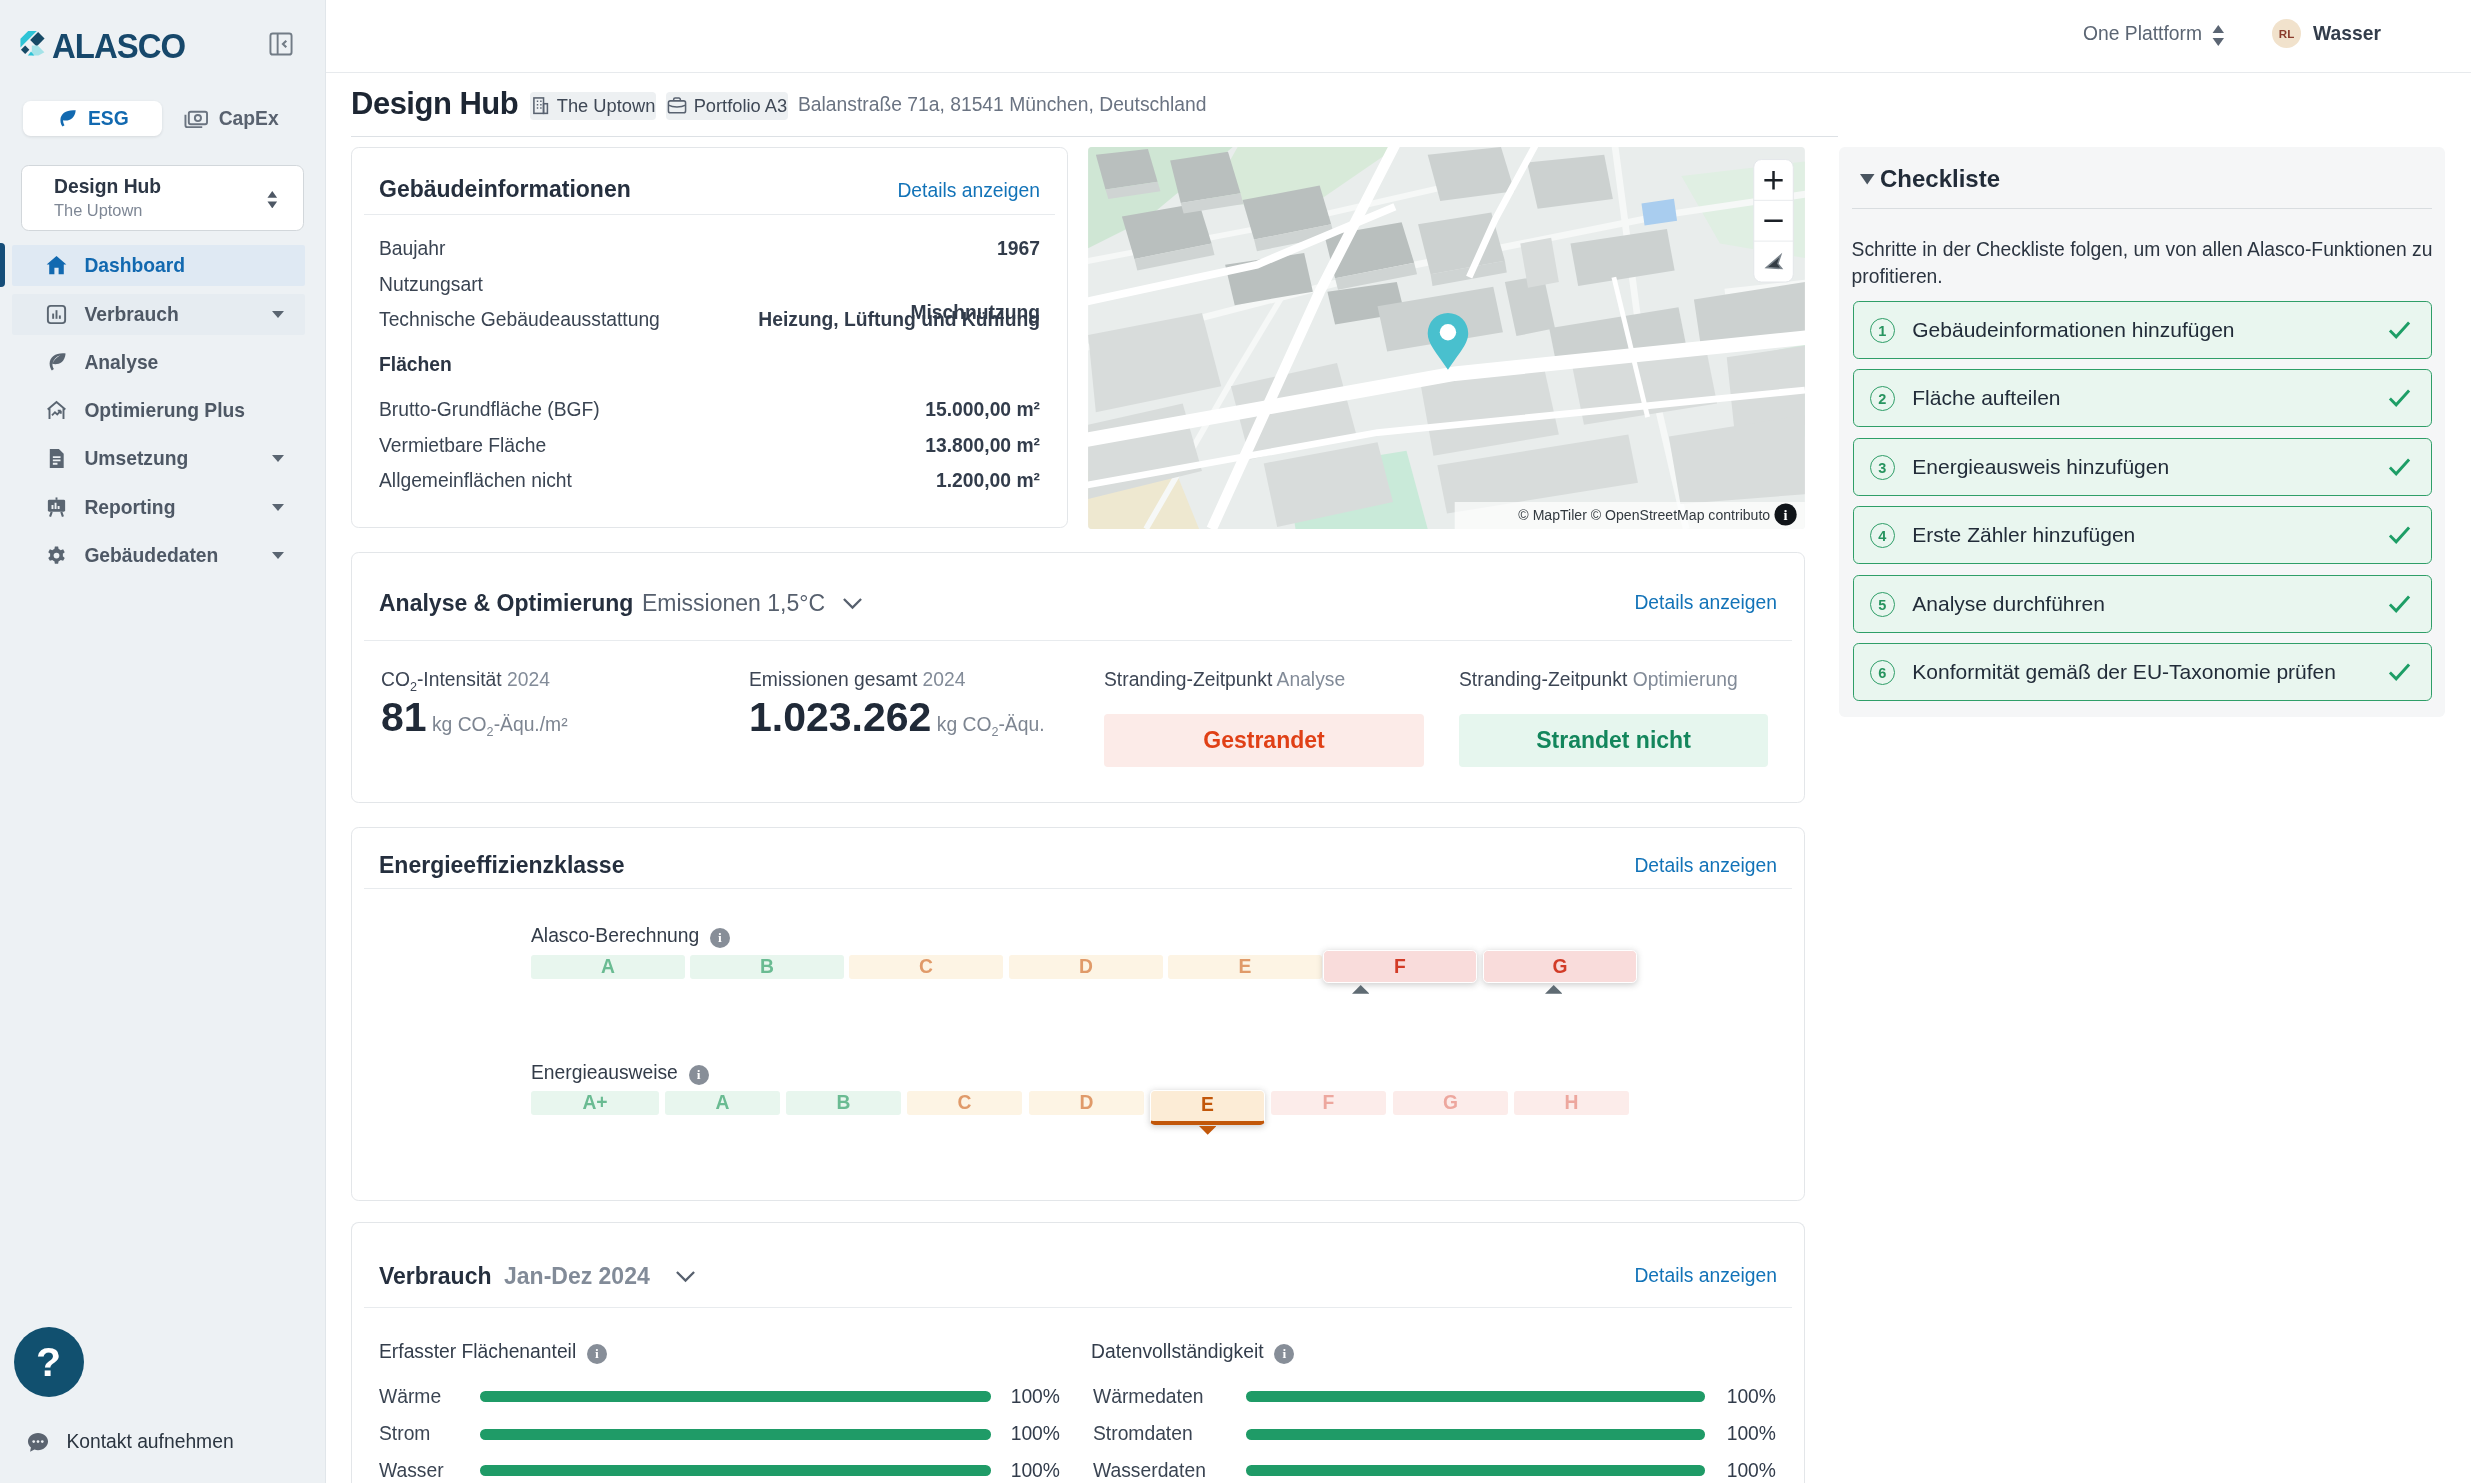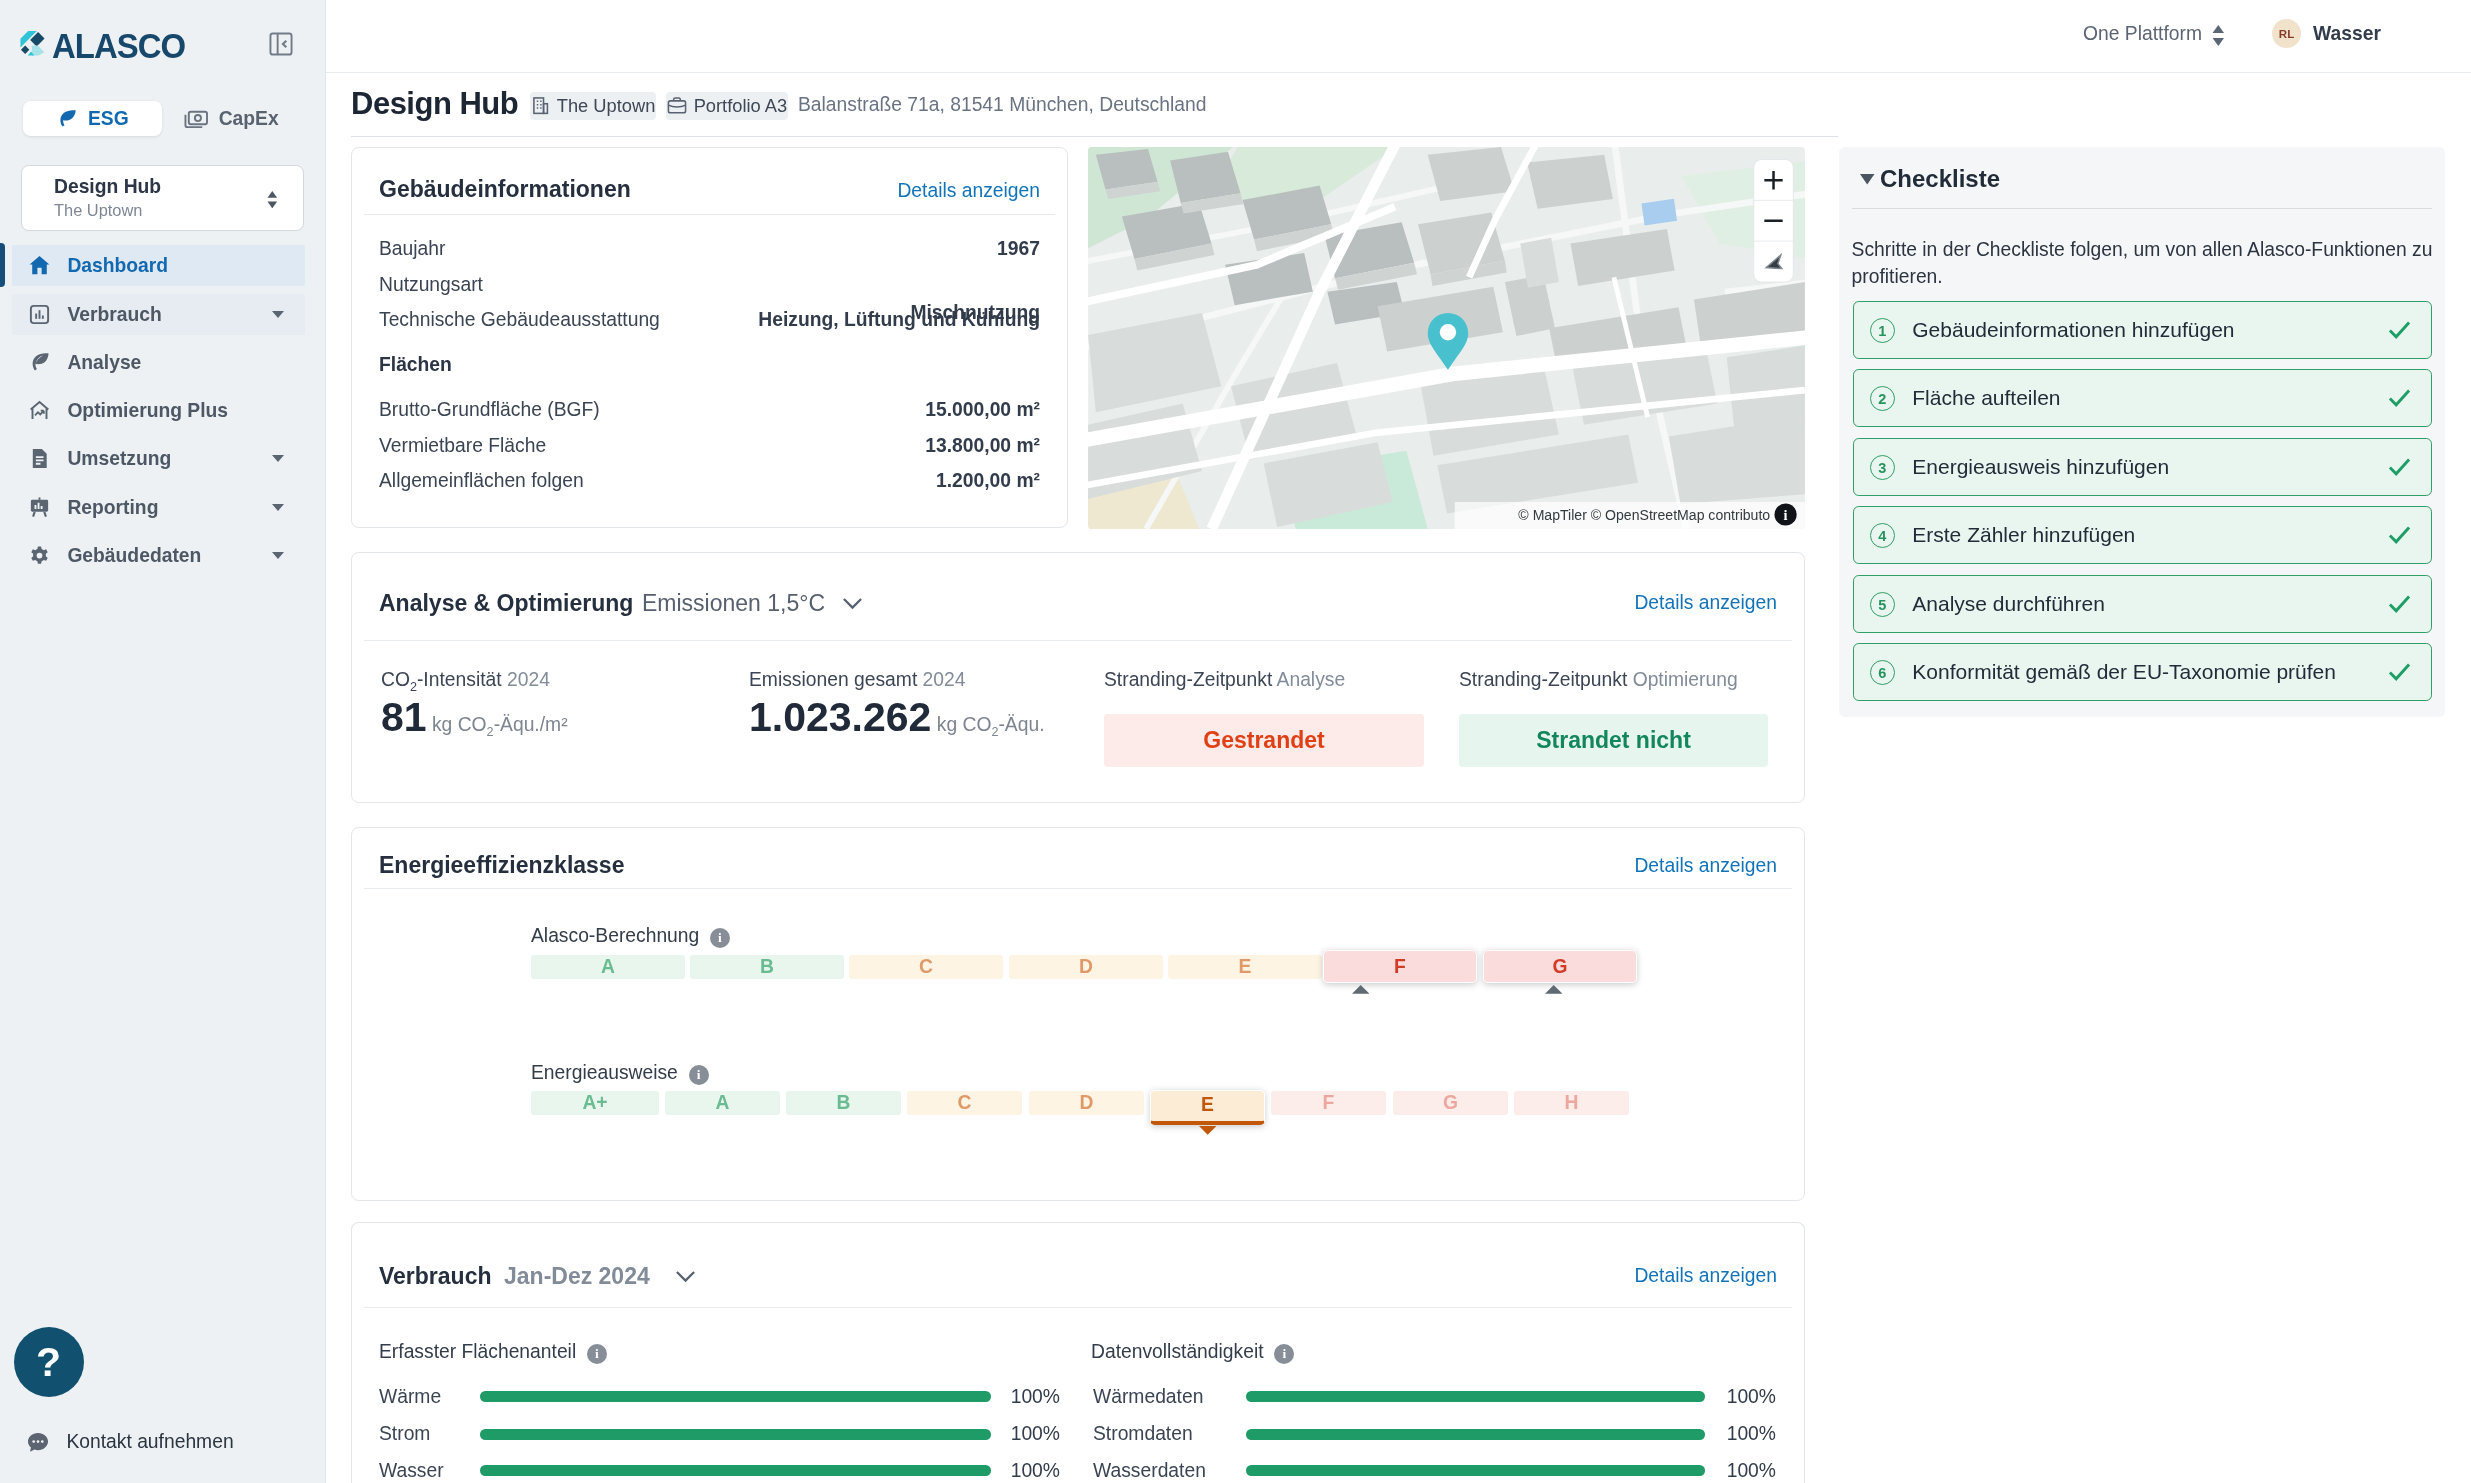--- a/index.html
+++ b/index.html
@@ -14,21 +14,21 @@
 #collapse { position:absolute; left:269px; top:32px; }
 #esgbtn { position:absolute; left:23px; top:101px; width:139px; height:35px; background:#fff; border-radius:7.7px;
   box-shadow:0 1px 2.9px rgba(40,50,60,.12); display:flex; align-items:center; justify-content:center; gap:9.7px; }
 #esgbtn span { font-size:19.3px; font-weight:bold; color:#1269b0; }
 #capex { position:absolute; left:183px; top:101px; height:35px; display:flex; align-items:center; gap:9.7px; }
 #capex span { font-size:19.3px; font-weight:600; color:#59626f; }
 #bselect { position:absolute; left:21px; top:165px; width:283px; height:66px; background:#fff;
   border:1.4px solid #d2d7db; border-radius:7.7px; }
 #bselect .t1 { position:absolute; left:32px; top:9.7px; font-size:19.3px; font-weight:600; color:#2c3645; }
 #bselect .t2 { position:absolute; left:32px; top:35px; font-size:16.4px; color:#7e8795; }
-.nav { position:absolute; left:11.6px; width:293px; height:41px; border-radius:2px; display:flex; align-items:center; }
+.nav { position:absolute; left:11.6px; width:293px; height:41px; border-radius:2px; display:flex; align-items:center;padding-left:17px; }
 .nav .ic { width:23px; height:23px; margin-left:16.4px; flex:none; }
 .nav .lb { margin-left:16.4px; font-size:19.3px; font-weight:600; color:#4e5865; }
 .nav .caret { position:absolute; right:21px; width:0; height:0; border-left:6.8px solid transparent;
   border-right:6.8px solid transparent; border-top:7.7px solid #5a6571; }
 #accent { position:absolute; left:0; top:243px; width:4.8px; height:44px; background:#164e79; border-radius:0 3.9px 3.9px 0; }
 #helpbtn { position:absolute; left:13.5px; top:1327px; width:70px; height:70px; border-radius:50%;
   background:#11506f; color:#fff; font-size:41px; font-weight:bold; display:flex; align-items:center; justify-content:center; }
 #contact { position:absolute; left:27px; top:1431px; display:flex; align-items:center; gap:17.4px; }
 #contact span { font-size:19.3px; font-weight:500; color:#2b3540; }
 
@@ -214,21 +214,21 @@
     <div class="val abs" style="right:27px; top:90px;">1967</div>
   <div class="lab abs" style="left:27px; top:126px;">Nutzungsart</div>
     <div class="val abs" style="right:27px; top:126px;margin-top:28px;">Mischnutzung</div>
   <div class="lab abs" style="left:27px; top:161px;">Technische Gebäudeausstattung</div>
     <div class="val abs" style="right:27px; top:161px;">Heizung, Lüftung und Kühlung</div>
   <div class="val abs" style="left:27px; top:206px; color:#2b3544;">Flächen</div>
   <div class="lab abs" style="left:27px; top:251px;">Brutto-Grundfläche (BGF)</div>
     <div class="val abs" style="right:27px; top:251px;">15.000,00 m²</div>
   <div class="lab abs" style="left:27px; top:287px;">Vermietbare Fläche</div>
     <div class="val abs" style="right:27px; top:287px;">13.800,00 m²</div>
-  <div class="lab abs" style="left:27px; top:322px;">Allgemeinflächen folgen</div>
+  <div class="lab abs" style="left:27px; top:322px;">Allgemeinflächen nicht</div>
     <div class="val abs" style="right:27px; top:322px;">1.200,00 m²</div>
 </div>
 
 <div class="abs" id="mapwrap" style="left:1088px; top:147px; width:717px; height:382px; border-radius:3.9px; overflow:hidden;">
   <svg width="717" height="382" viewBox="0 0 743 396">
     <rect width="743" height="396" fill="#e9edec"></rect>
 
     <polygon points="0,0 150,0 60,75 0,105" fill="#cfe6d4"></polygon>
     <polygon points="155,0 320,0 240,55 120,62" fill="#d8ead9"></polygon>
     <polygon points="615,30 743,15 743,115 655,100" fill="#e0efe3"></polygon>

